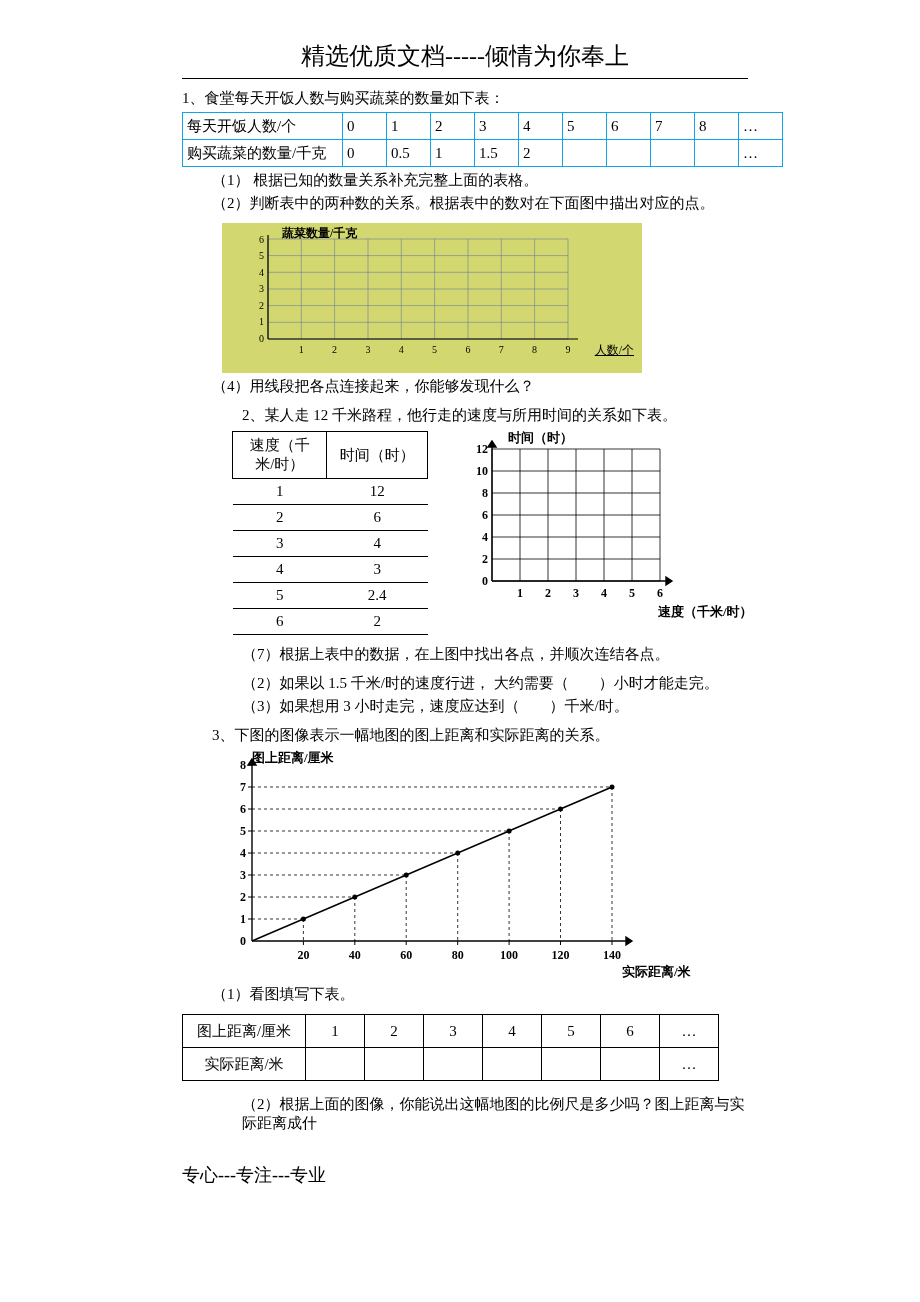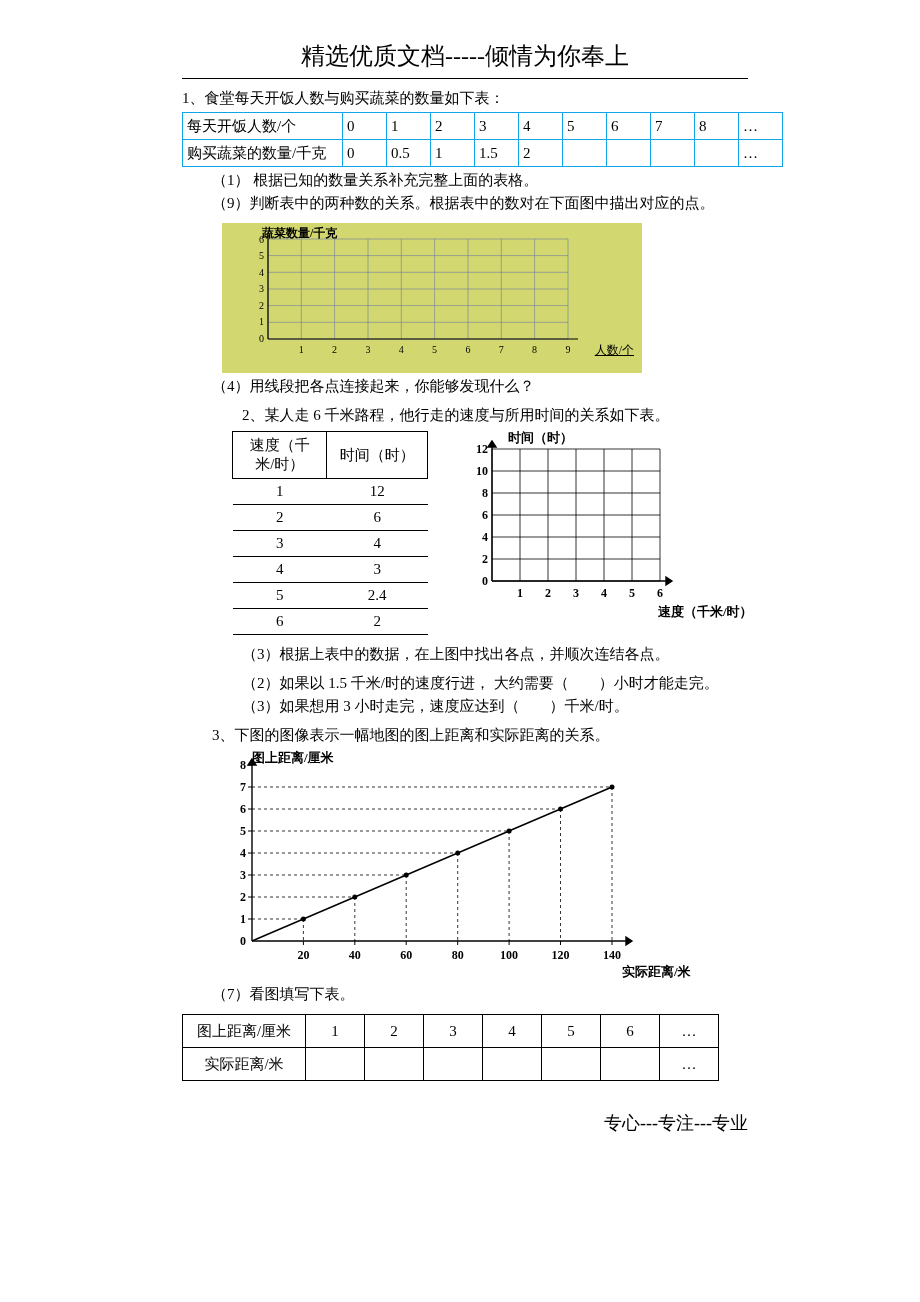--- a/index.html
+++ b/index.html
@@ -51,21 +51,21 @@
     margin: 10px 0 4px 40px;
     width: 420px;
     height: 150px;
     background: #d2d86f;
     position: relative;
     padding: 6px 6px 2px 6px;
     box-sizing: border-box;
   }
   .q1-chart svg { display: block; }
   .q1-axis-label-y {
-    position: absolute; top: 2px; left: 40px; font-size: 12px; font-weight: bold; font-family: Liberation Serif, serif;
+    position: absolute; top: 2px; left: 60px; font-size: 12px; font-weight: bold; font-family: Liberation Serif, serif;
   }
   .q1-axis-label-x {
     position: absolute; bottom: 14px; right: 8px; font-size: 12px; font-weight: normal;
     text-decoration: underline;
   }
 
   
   .q2-wrap {
     display: flex;
     gap: 30px;
@@ -116,21 +116,21 @@
   }
   table.q3t td {
     border: 1px solid #000;
     text-align: center;
     width: 56px;
     height: 30px;
   }
   table.q3t td.lbl { width: 120px; }
 
   .footer {
-    text-align: right;
+    text-align: left;
     font-size: 18px;
     margin-top: 30px;
   }
 </style>
 </head>
 <body>
 
 <div class="page">
 
   <div class="header-title">精选优质文档-----倾情为你奉上</div>
@@ -176,21 +176,21 @@
       <td></td>
       <td></td>
       <td></td>
       <td></td>
       <td>…</td>
     </tr>
   </tbody>
     </table>
 
   <div class="p indent1">（1） 根据已知的数量关系补充完整上面的表格。</div>
-  <div class="p indent1">（9）判断表中的两种数的关系。根据表中的数对在下面图中描出对应的点。</div>
+  <div class="p indent1">（2）判断表中的两种数的关系。根据表中的数对在下面图中描出对应的点。</div>
 
   <div class="q1-chart">
     <div class="q1-axis-label-y">蔬菜数量/千克</div>
     <svg width="408" height="140">
       <g transform="translate(40,10)">
 
         <g stroke="#6e7aa3" stroke-width="0.6">
 
           <line x1="0" y1="0" x2="300" y2="0"></line>
           <line x1="0" y1="16.6" x2="300" y2="16.6"></line>
@@ -238,21 +238,21 @@
           <text x="266.6" y="114">8</text>
           <text x="300" y="114">9</text>
         </g>
       </g>
     </svg>
     <div class="q1-axis-label-x">人数/个</div>
   </div>
 
   <div class="p indent1">（4）用线段把各点连接起来，你能够发现什么？</div>
 
-  <div class="p indent2" style="margin-top:10px">2、某人走 6 千米路程，他行走的速度与所用时间的关系如下表。</div>
+  <div class="p indent2" style="margin-top:10px">2、某人走 12 千米路程，他行走的速度与所用时间的关系如下表。</div>
 
   <div class="q2-wrap">
     <table class="q2t">
       <tbody>
           <tr>
         <td class="hdr">速度（千米/时）</td>
         <td class="hdr">时间（时）</td>
       </tr>
       <tr>
             <td>1</td>
@@ -325,21 +325,21 @@
             <text x="112" y="148">4</text>
             <text x="140" y="148">5</text>
             <text x="168" y="148">6</text>
           </g>
         </g>
       </svg>
       <div class="q2-xlbl">速度（千米/时）</div>
     </div>
   </div>
 
-  <div class="p indent2" style="margin-top:10px">（3）根据上表中的数据，在上图中找出各点，并顺次连结各点。</div>
+  <div class="p indent2" style="margin-top:10px">（7）根据上表中的数据，在上图中找出各点，并顺次连结各点。</div>
   <div class="p indent2" style="margin-top:10px">（2）如果以 1.5 千米/时的速度行进， 大约需要（　　）小时才能走完。</div>
   <div class="p indent2" style="margin-top:3px">（3）如果想用 3 小时走完，速度应达到（　　）千米/时。</div>
 
   <div class="p indent1" style="margin-top:10px">3、下图的图像表示一幅地图的图上距离和实际距离的关系。</div>
 
   <div class="q3-chart">
     <div class="q3-ylabel">图上距离/厘米</div>
     <svg width="470" height="230">
       <g transform="translate(30,14)">
 
@@ -415,21 +415,21 @@
           <line x1="308.5" y1="44" x2="308.5" y2="176"></line>
             <line x1="0" y1="44" x2="308.5" y2="44"></line>
           <line x1="360" y1="22" x2="360" y2="176"></line>
             <line x1="0" y1="22" x2="360" y2="22"></line>
         </g>
       </g>
     </svg>
     <div class="q3-xlabel">实际距离/米</div>
   </div>
 
-  <div class="p indent1">（7）看图填写下表。</div>
+  <div class="p indent1">（1）看图填写下表。</div>
 
   <table class="q3t">
     <tbody>
         <tr>
       <td class="lbl">图上距离/厘米</td>
       <td>1</td>
       <td>2</td>
       <td>3</td>
       <td>4</td>
       <td>5</td>
@@ -442,15 +442,16 @@
       <td></td>
       <td></td>
       <td></td>
       <td></td>
       <td></td>
       <td>…</td>
     </tr>
   </tbody>
     </table>
 
+  <div class="p indent2" style="margin-top:14px">（2）根据上面的图像，你能说出这幅地图的比例尺是多少吗？图上距离与实际距离成什</div>
 
   <div class="footer">专心---专注---专业</div>
 </div>
 
 </body></html>

